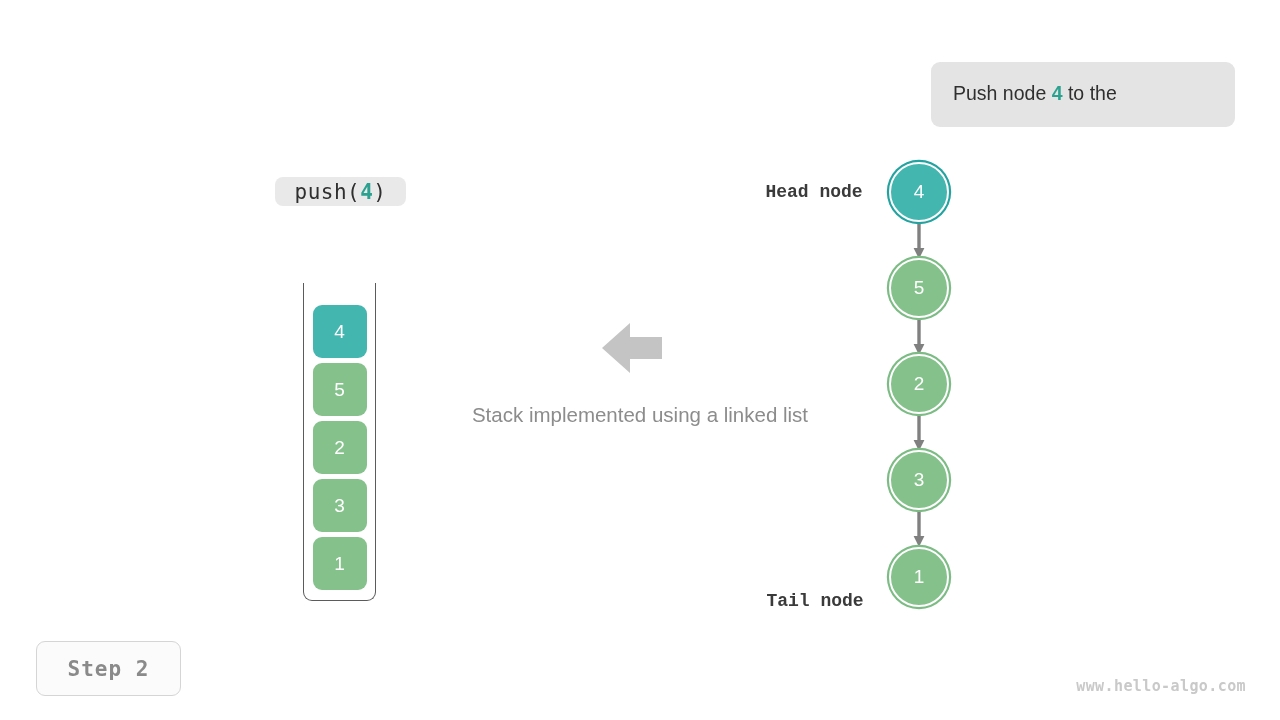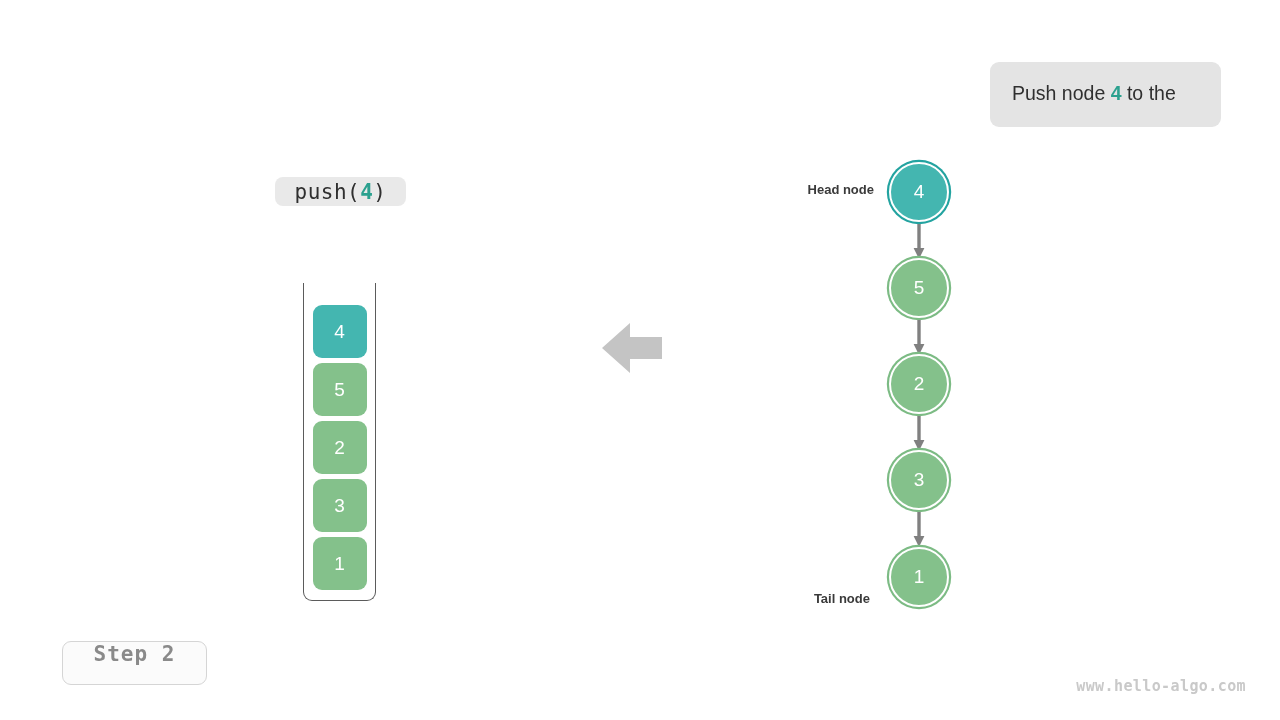--- a/index.html
+++ b/index.html
@@ -14,23 +14,23 @@
     position: relative;
     width: 1280px;
     height: 720px;
     background: #ffffff;
     overflow: hidden;
   }
 
   
   .tooltip-box {
     position: absolute;
-    left: 990px;
+    left: 931px;
     top: 62px;
-    width: 231px;
+    width: 304px;
     box-sizing: border-box;
     padding: 18px 22px 20px 22px;
     background: #e4e4e4;
     border-radius: 9px;
     color: #2f2f2f;
     font-size: 19.5px;
     line-height: 27px;
   }
   .tooltip-box .hl {
     color: #2ba18f;
@@ -153,45 +153,46 @@
     box-shadow: 0 0 0 2.2px #23a3a0;
   }
   .ll-edge {
     position: absolute;
     width: 12px;
     height: 36px;
   }
   .ll-label {
     position: absolute;
     color: #3a3a3a;
-    font-size: 13px;
+    font-size: 18px;
     font-weight: bold;
     white-space: nowrap;
-    text-align: right;
+    text-align: center;
+    font-family: Liberation Mono, monospace;
   }
 
   
   .step-badge {
     position: absolute;
     left: 36px;
     top: 641px;
     width: 145px;
-    height: 44px;
+    height: 55px;
     box-sizing: border-box;
     background: #fbfbfb;
     border: 1.4px solid #d5d5d5;
     border-radius: 9px;
     display: flex;
+    align-items: center;
     justify-content: center;
     font-family: "DejaVu Sans Mono", monospace;
     font-size: 21px;
     font-weight: bold;
     color: #8a8a8a;
     letter-spacing: 1px;
-    margin-left: 26px;
   }
   .footer-url {
     position: absolute;
     right: 34px;
     top: 677px;
     font-family: "DejaVu Sans Mono", monospace;
     font-size: 15px;
     color: #c9c9c9;
     letter-spacing: 0.4px;
     font-weight: bold;
@@ -230,20 +231,21 @@
       <div class="stack-cell cell-green">
         <span>1</span>
       </div>
     </div>
   </div>
 
   <svg class="big-arrow" viewBox="0 0 60 58">
     <polygon points="0,29 28,4 28,18 60,18 60,40 28,40 28,54" fill="#c4c4c4"></polygon>
   </svg>
 
+  <div class="center-caption">Stack implemented using a linked list</div>
 
   <div class="ll-area">
 
     <div class="ll-label" style="left:-6px; top:32px; width:120px;">Head node</div>
 
     <div class="ll-node node-teal" style="left:129px; top:12px;">
       <span>4</span>
     </div>
 
     <svg class="ll-edge" style="left:153px; top:74px;" viewBox="0 0 12 36">

